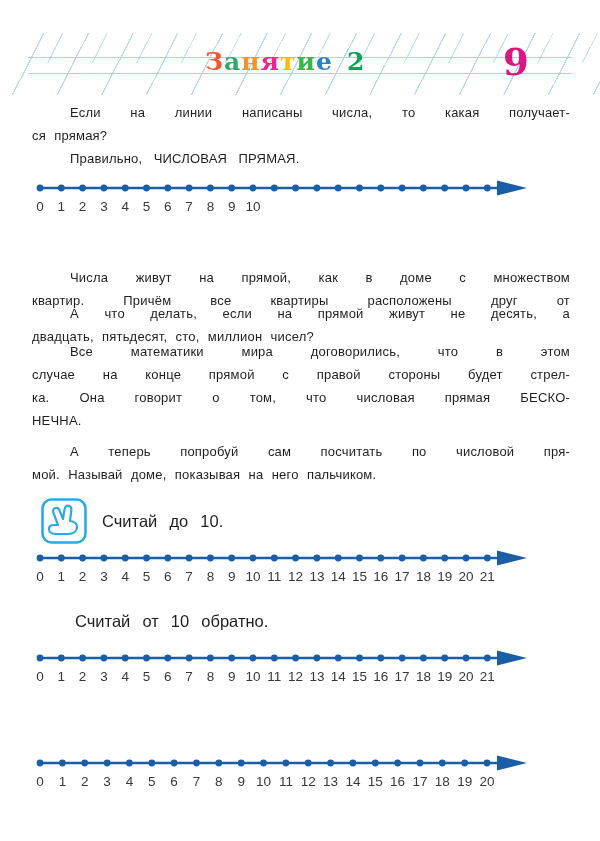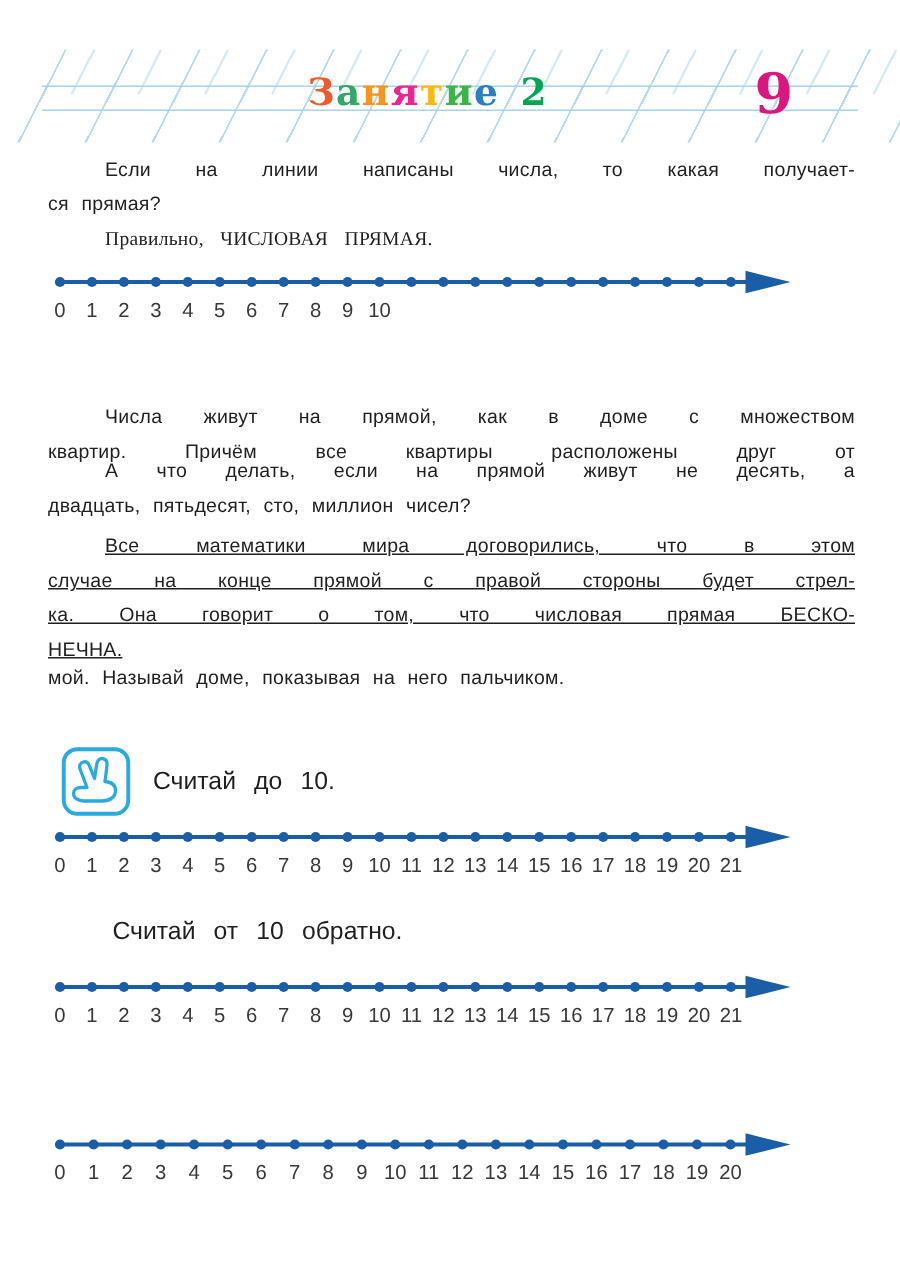--- a/index.html
+++ b/index.html
@@ -30,22 +30,22 @@
     position:absolute;left:503px;top:42px;
     font-family:"DejaVu Serif",serif;font-weight:bold;font-size:37px;line-height:40px;
   }
   
   .para{position:absolute;left:32px;width:538px;font-size:13px;line-height:23px;letter-spacing:.2px;}
   .para div{height:23px;overflow:hidden;}
   .jline{text-align:justify;text-align-last:justify;text-justify:inter-word;}
   .lline{text-align:left;word-spacing:4.5px;}
   .indent{text-indent:38px;}
   .wide{word-spacing:7.5px;}
-  #para-0{top:101px;} #para-1{top:147px;font-family:Liberation Serif, serif;} #para-2{top:233px;margin-top:33px;}
-  #para-3{top:302px;} #para-4{top:352px;text-decoration:underline;} #para-5{top:440px;}
+  #para-0{top:101px;} #para-1{top:147px;} #para-2{top:233px;margin-top:33px;}
+  #para-3{top:302px;} #para-4{top:340px;} #para-5{top:440px;}
   
   .task-row{position:absolute;left:40px;top:497px;display:flex;align-items:center;}
   .icon-box{width:48px;height:48px;flex:0 0 auto;}
   .task-label{margin-left:14px;font-size:16.5px;word-spacing:7.5px;}
   .task2{position:absolute;left:75px;top:612px;font-size:16.5px;word-spacing:7.5px;}
   
   .numberline{position:absolute;left:30px;width:545px;height:40px;}
   #nl-0{top:178px;} #nl-1{top:548px;} #nl-2{top:648px;} #nl-3{top:753px;}
 </style>
 </head>
@@ -79,20 +79,21 @@
       <div class="jline indent">А что делать, если на прямой живут не десять, а</div>
       <div class="lline">двадцать, пятьдесят, сто, миллион чисел?</div>
     </div>
   <div class="para" id="para-4">
       <div class="jline indent">Все математики мира договорились, что в этом</div>
       <div class="jline">случае на конце прямой с правой стороны будет стрел-</div>
       <div class="jline">ка. Она говорит о том, что числовая прямая БЕСКО-</div>
       <div class="lline">НЕЧНА.</div>
     </div>
   <div class="para" id="para-5">
+      <div class="jline indent">А теперь попробуй сам посчитать по числовой пря-</div>
       <div class="lline">мой. Называй доме, показывая на него пальчиком.</div>
     </div>
 
   <div class="numberline" id="nl-0"><svg viewBox="0 0 545 40" width="545" height="40">
         <line x1="9" y1="10" x2="474" y2="10" stroke="#1b5ea8" stroke-width="2.6"></line>
         <polygon points="467,2.5 497,10 467,17.5" fill="#1b5ea8"></polygon>
         <circle cx="10.0" cy="10" r="3.4" fill="#1b5ea8"></circle>
         <circle cx="31.3" cy="10" r="3.4" fill="#1b5ea8"></circle>
         <circle cx="52.6" cy="10" r="3.4" fill="#1b5ea8"></circle>
         <circle cx="73.9" cy="10" r="3.4" fill="#1b5ea8"></circle>

